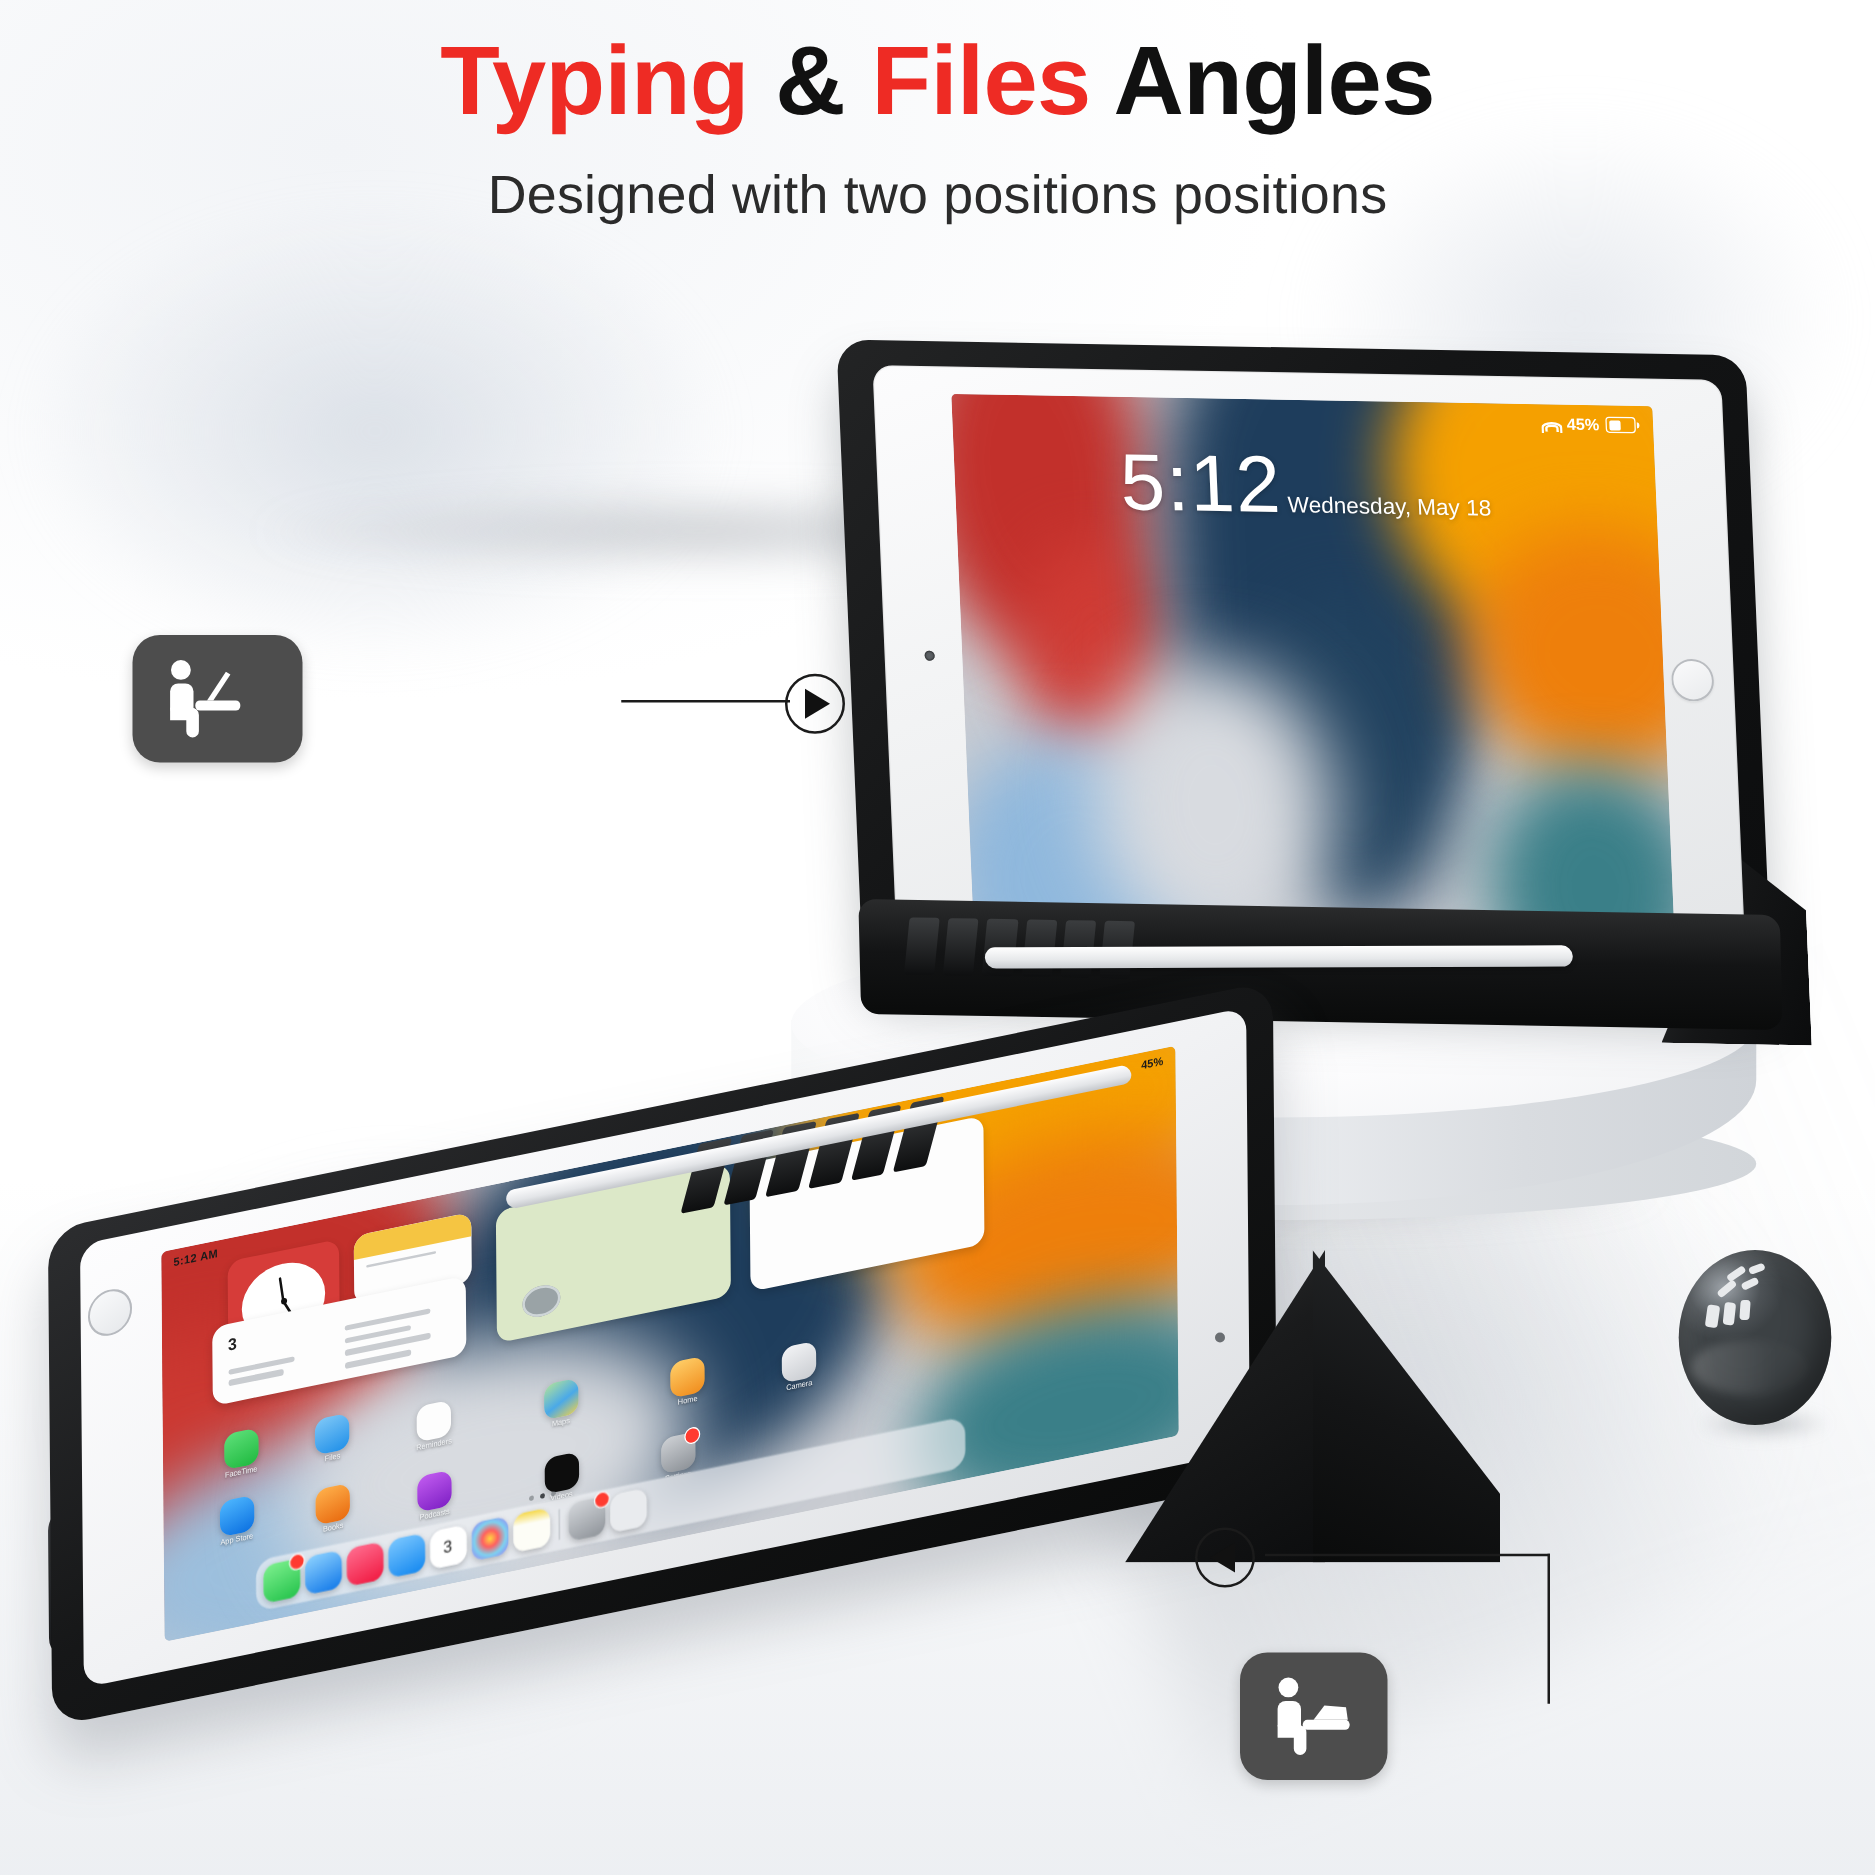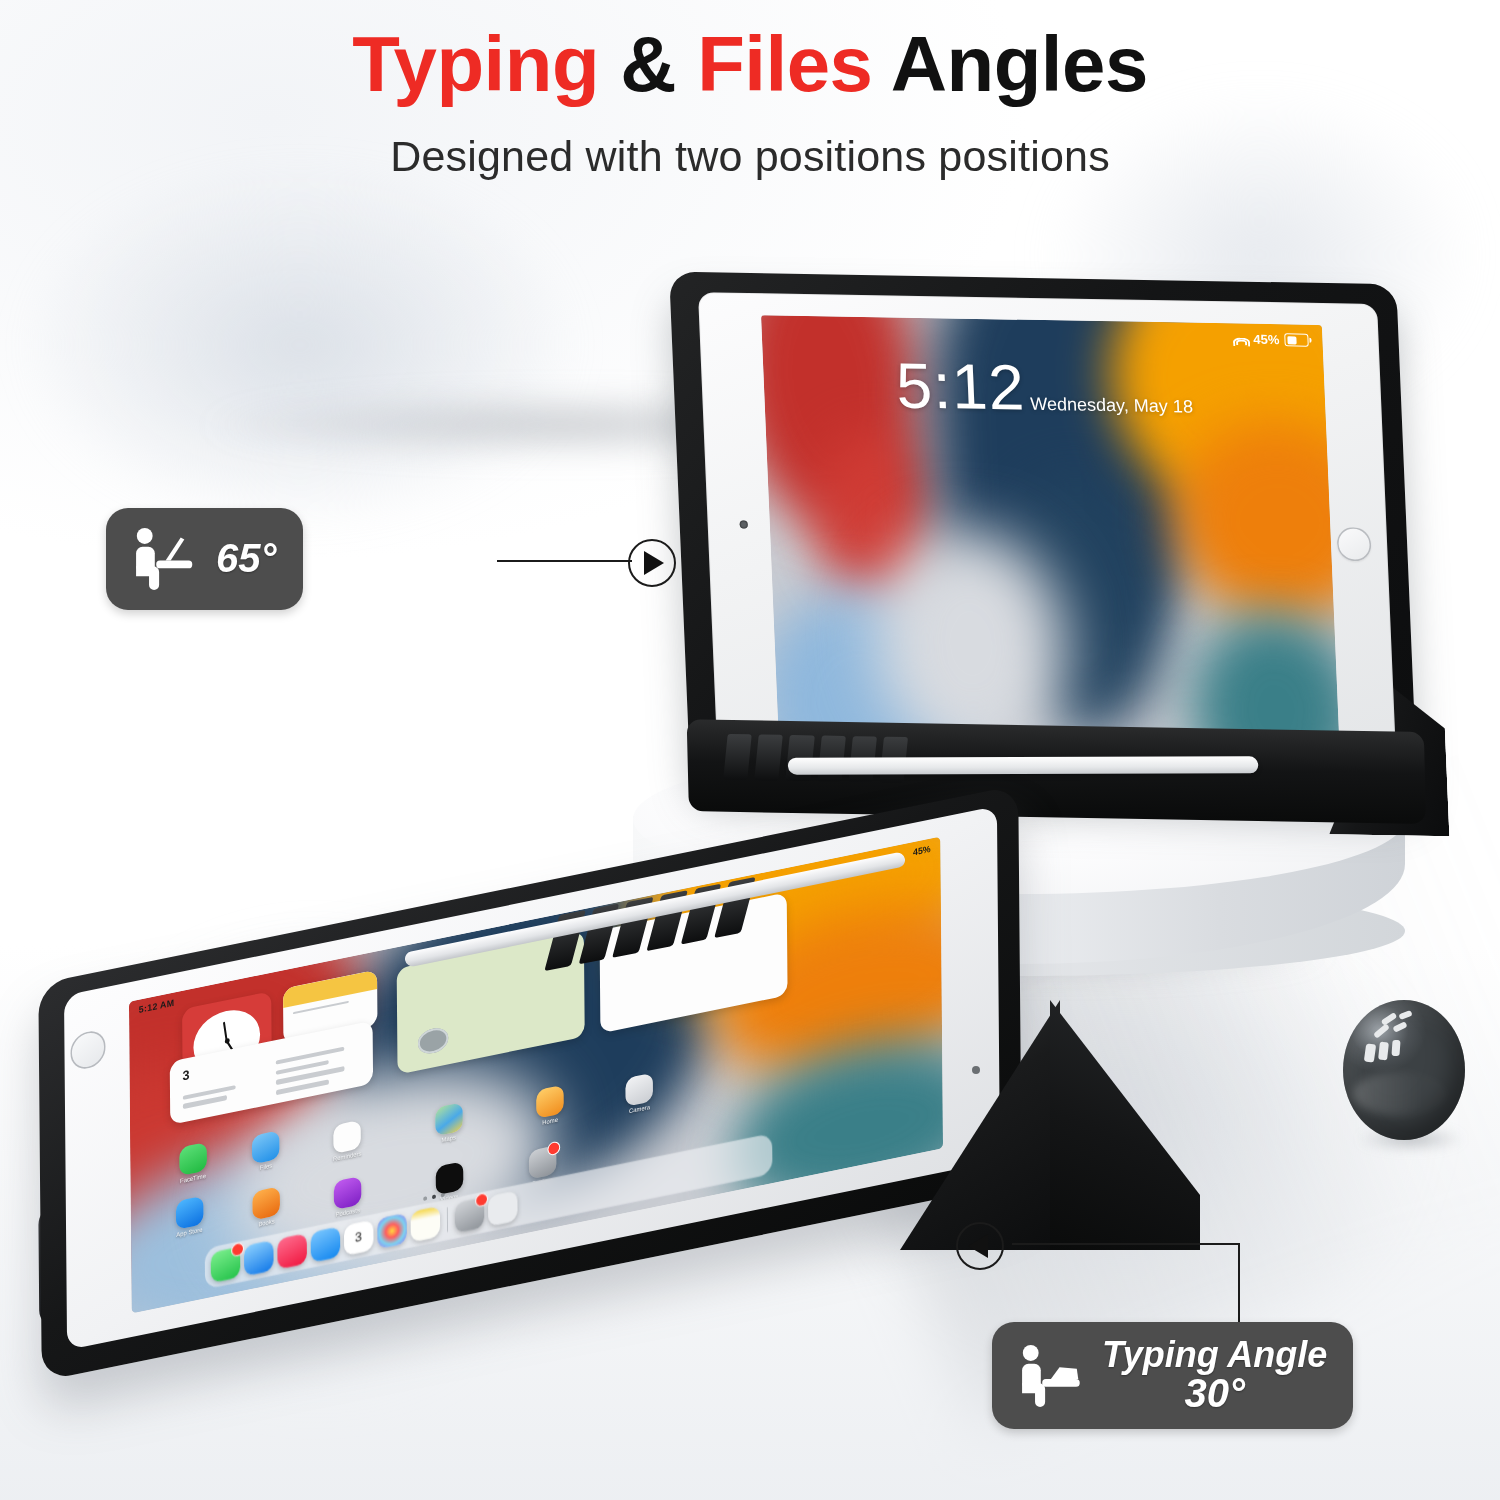--- a/index.html
+++ b/index.html
@@ -406,21 +406,20 @@
 
   <div class="callout" style="left:106px;top:508px;">
     <svg class="person-ico" viewBox="0 0 100 100">
       <circle cx="26" cy="18" r="11" fill="#fff"></circle>
       <rect x="14" y="33" width="26" height="36" rx="9" fill="#fff"></rect>
       <path d="M14 60 h24 a8 8 0 0 1 8 8 v18 a7 7 0 0 1 -14 0 v-12 h-18 z" fill="#fff"></path>
       <rect x="42" y="52" width="50" height="11" rx="5" fill="#fff"></rect>
       <path d="M55 52 L76 20 L81 23 L62 52 Z" fill="#fff"></path>
     </svg>
     <div class="ctext">
-      <span class="l2">65°</span>
     </div>
   </div>
 
   <div class="ipad-shadow-bot"></div>
   <div class="ipad-bot">
     <div class="case-lip-bot"></div>
     <div class="case-bot-back"></div>
     <div class="bezel-bot"></div>
     <div class="homebtn-bot"></div>
 
@@ -554,19 +553,15 @@
   </div>
 
   <div class="callout" style="left:992px;top:1322px;">
     <svg class="person-ico" viewBox="0 0 100 100">
       <circle cx="26" cy="18" r="11" fill="#fff"></circle>
       <rect x="14" y="33" width="26" height="36" rx="9" fill="#fff"></rect>
       <path d="M14 60 h24 a8 8 0 0 1 8 8 v18 a7 7 0 0 1 -14 0 v-12 h-18 z" fill="#fff"></path>
       <rect x="42" y="54" width="52" height="11" rx="5" fill="#fff"></rect>
       <path d="M54 54 L66 38 L90 40 L92 54 Z" fill="#fff"></path>
     </svg>
-    <div class="ctext">
-      <span class="l1">Typing Angle</span>
-      <span class="l2">30°</span>
-    </div>
   </div>
 
 </div>
 
 </body></html>

